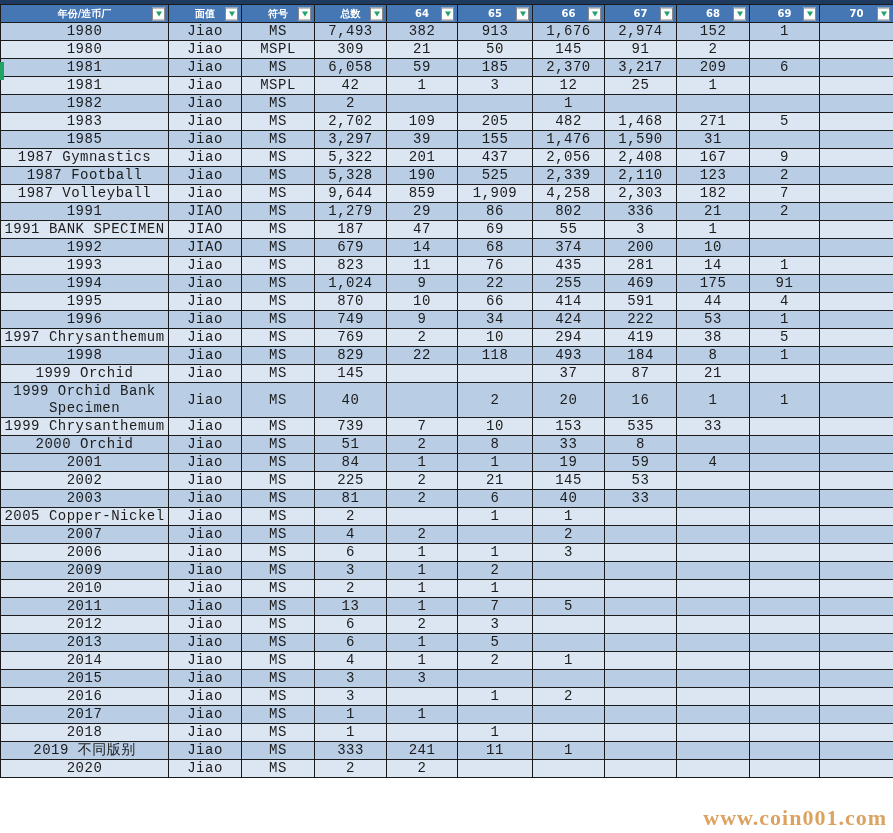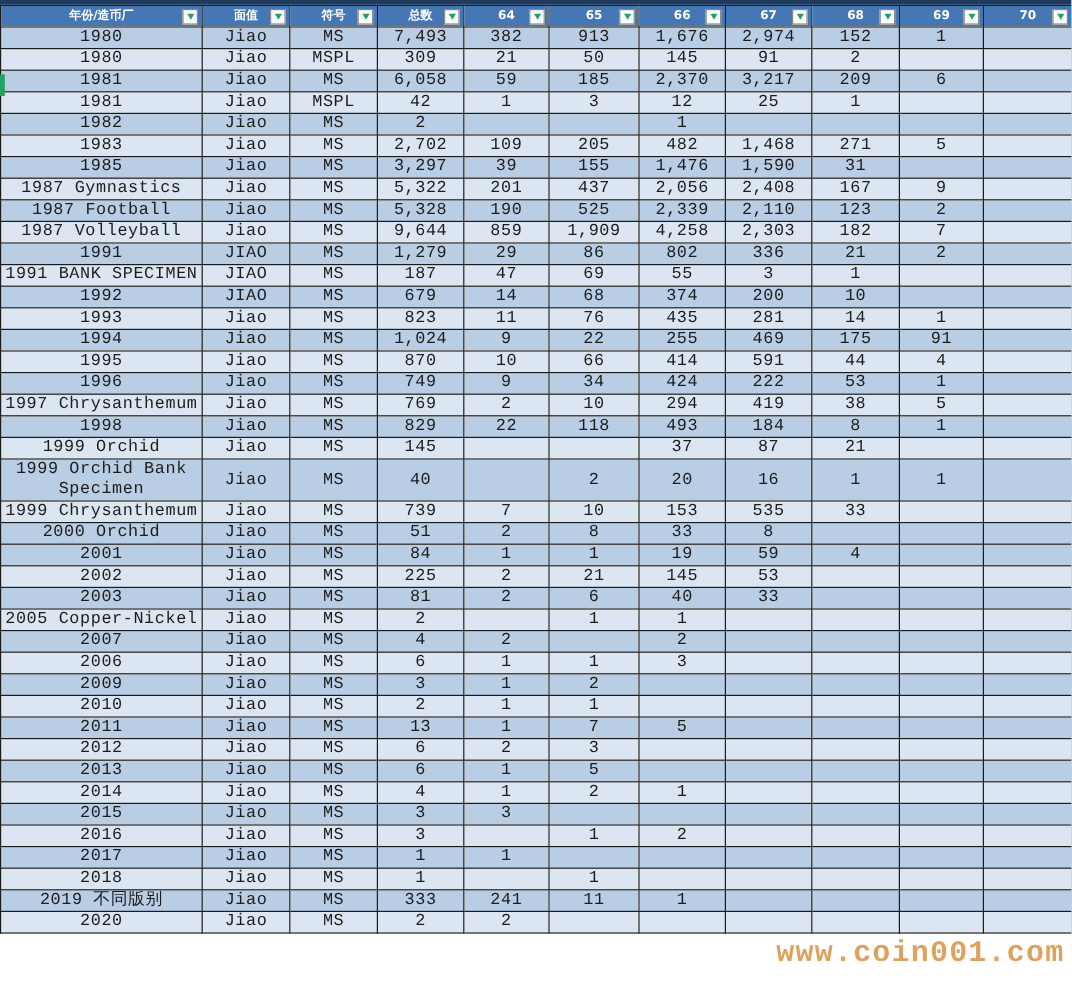--- a/index.html
+++ b/index.html
@@ -64,24 +64,24 @@
   }
   #selection-bar{
     position:absolute;
     left:0;top:58px;
     width:4px;height:18px;
     background:var(--selection-green,#21a366);
     z-index:5;
   }
   #watermark{
     position:absolute;
-    right:6px;bottom:24px;
-    font-family:Liberation Mono, monospace;
+    right:6px;bottom:2px;
+    font-family:Liberation Serif, serif;
     font-weight:bold;
-    font-size:25px;
+    font-size:22px;
     letter-spacing:1px;
     color:var(--watermark,#d9984e);
     opacity:0.9;
     z-index:6;
     pointer-events:none;
   }
 </style>
 </head>
 <body>
 

